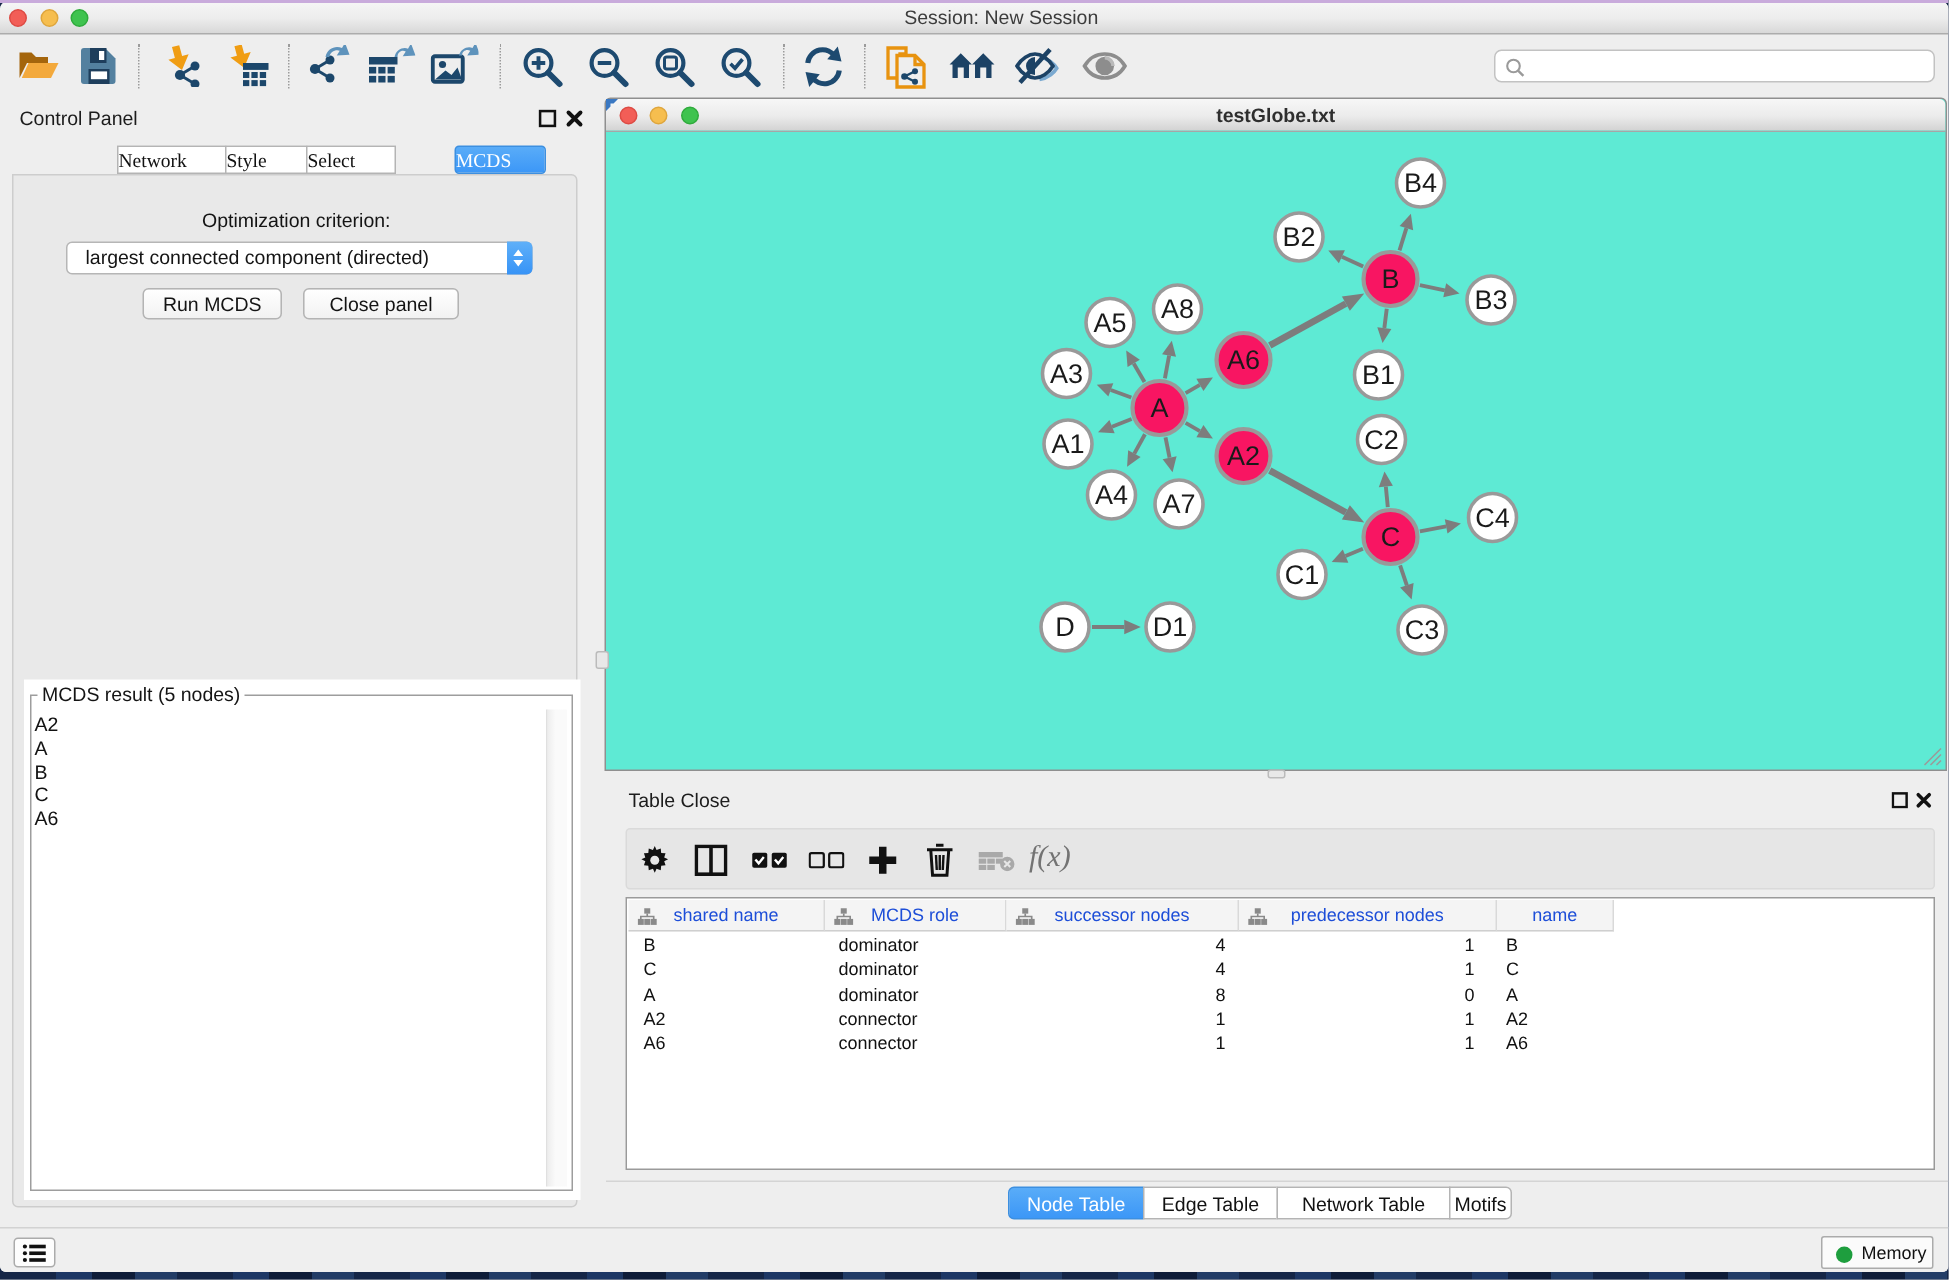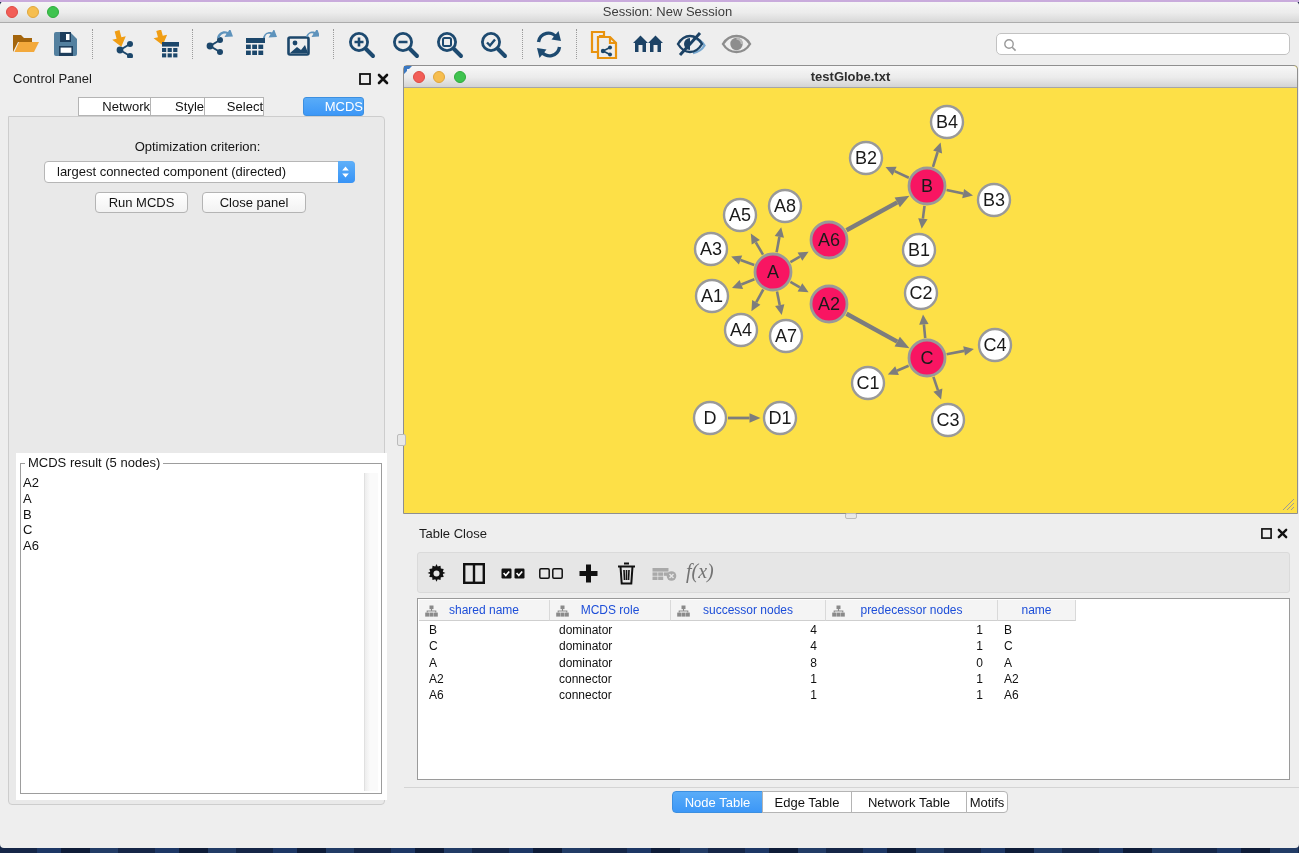--- a/index.html
+++ b/index.html
@@ -23,21 +23,21 @@
 .tsep { position:absolute; top:5px; height:30px; width:0;
   border-left:1px dotted #9b9b9b; }
 .ticon { position:absolute; top:6px; }
 #searchbox { position:absolute; left:996px; top:32px; width:294px; height:22px;
   background:#fff; border:1px solid #c2c2c2; border-radius:5px; }
 
 #cp-title { position:absolute; left:13px; top:70px; font-size:13px; color:#1c1c1c; }
 .wicons { position:absolute; font-weight:bold; color:#111; }
 #cp-tabs { position:absolute; left:78px; top:96px; height:19px; font-size:13px; }
 .tab { position:absolute; top:0; height:19px; background:#fff; border:1px solid #b4b4b4;
-  color:#111; text-align:right; line-height:18px; }
+  color:#111; text-align:left; line-height:18px;font-family:Liberation Serif, serif; }
 .tab.sel { background:linear-gradient(#59acf8,#3c97f7); color:#fff; border-color:#3c8fe0;margin-left:40px; }
 #cp-panel { position:absolute; left:8px; top:115px; width:377px; height:689px;
   background:#e9e9e9; border:1px solid #cdcdcd; border-radius:0 4px 4px 4px; }
 #opt-label { position:absolute; left:0; width:377px; top:22px; text-align:center;
   font-size:13px; color:#141414; }
 #dropdown { position:absolute; left:35px; top:44px; width:311px; height:22px;
   background:#fff; border:1px solid #b6b6b6; border-radius:4px; font-size:13px;
   color:#141414; line-height:20px; padding-left:12px; }
 #dd-btn { position:absolute; right:-1px; top:-1px; width:17px; height:22px;
   background:linear-gradient(#5fb0f9,#3793f6); border-radius:0 4px 4px 0;
@@ -48,21 +48,21 @@
 #whitebox { position:absolute; left:7px; top:336px; width:371px; height:347px; background:#fff; }
 #groupbox { position:absolute; left:4px; top:10px; width:362px; height:331px;
   border:1px solid #9d9d9d; }
 #groupbox .gtitle { position:absolute; left:4px; top:-9px; background:#fff;
   padding:0 3px; font-size:13px; color:#141414; }
 #mcds-list { position:absolute; left:2px; top:11px; font-size:13px; color:#111; line-height:15.8px; }
 #mcds-scroll { position:absolute; right:3px; top:9px; width:14px; height:318px;
   background:linear-gradient(90deg,#ededed,#fafafa 40%,#fafafa); border-left:1px solid #e0e0e0; }
 
 #netwin { position:absolute; left:403px; top:64px; width:895px; height:449px;
-  background:#fde047; border:1px solid #8f8f8f; border-radius:4px 4px 0 0; }
+  background:#5eead4; border:1px solid #8f8f8f; border-radius:4px 4px 0 0; }
 #net-titlebar { position:absolute; left:0; top:0; width:893px; height:22px;
   background:linear-gradient(#f7f7f7,#ebebeb 55%,#d3d3d3); border-bottom:1px solid #a6a6a6;
   border-radius:4px 4px 0 0; }
 #net-titlebar .title { position:absolute; left:0; right:0; top:3px; text-align:center;
   font-size:13px; font-weight:bold; color:#2e2e2e; }
 #net-titlebar .r { left:9px;  background:#f25e57; border:0.5px solid #dd4b44; }
 #net-titlebar .y { left:29px; background:#f6be4f; border:0.5px solid #dfa63c; }
 #net-titlebar .g { left:50px; background:#3fc34f; border:0.5px solid #2fab3c; }
 #graph { position:absolute; left:0; top:23px; }
 #grip-l { position:absolute; left:397px; top:433px; width:9px; height:12px;
@@ -493,13 +493,28 @@
 <div class="td" style="left:586px;top:88.2px;width:70px">A6</div>
 
 </div>
 <div id="tp-line"></div>
 <div id="tp-tabs">
   <div class="btab sel" style="left:0;width:91px;border-radius:4px 0 0 4px">Node Table</div>
   <div class="btab" style="left:90px;width:90px">Edge Table</div>
   <div class="btab" style="left:179px;width:116px">Network Table</div>
   <div class="btab" style="left:294px;width:42px;border-radius:0 4px 4px 0">Motifs</div>
 </div>
+<div id="statusbar">
+  <div id="sb-left">
+    <svg style="position:absolute;left:5px;top:3px" width="16" height="13" viewBox="0 0 16 13">
+      <g fill="#111">
+            <circle cx="1.6" cy="2" r="1.4"></circle>
+            <circle cx="1.6" cy="6.5" r="1.4"></circle>
+            <circle cx="1.6" cy="11" r="1.4"></circle>
+      <rect x="4.5" y="0.8" width="11" height="2.4"></rect>
+            <rect x="4.5" y="5.3" width="11" height="2.4"></rect>
+            <rect x="4.5" y="9.8" width="11" height="2.4"></rect>
+          </g>
+    </svg>
+  </div>
+  <div id="sb-mem"><div class="dot"></div>Memory</div>
+</div>
 </div>
 
 </body></html>

